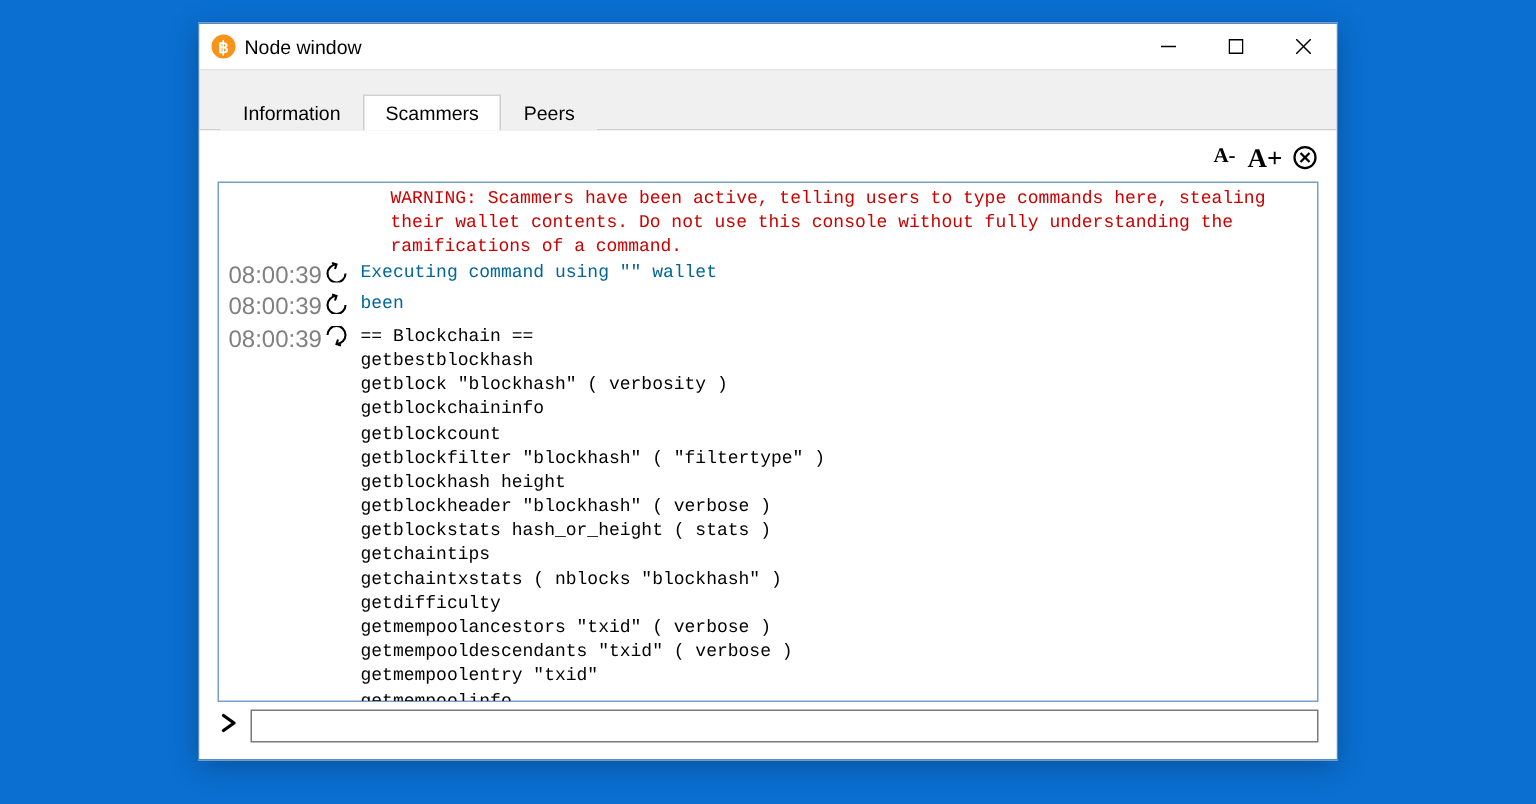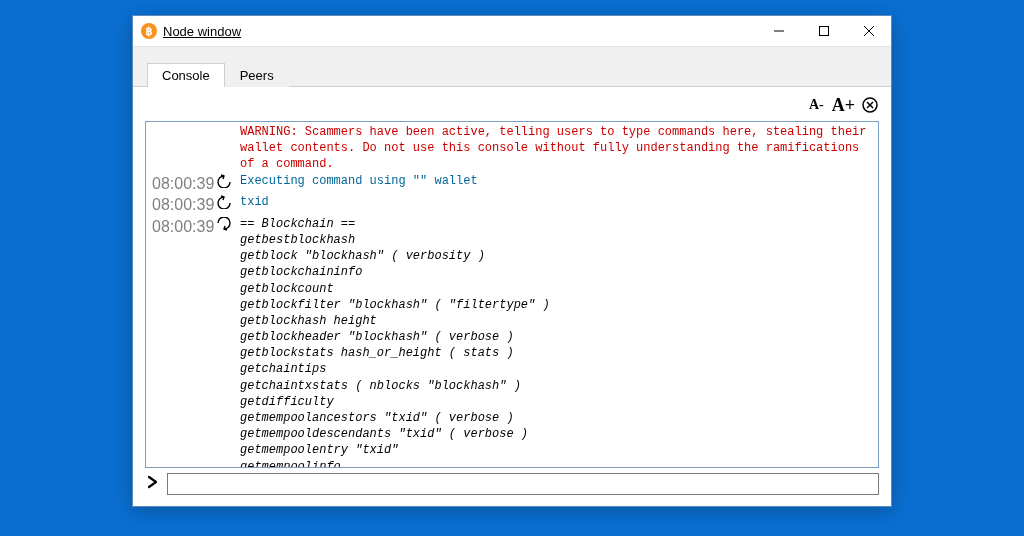--- a/index.html
+++ b/index.html
@@ -33,21 +33,21 @@
     background: #fff;
   }
   .titlebar .appicon {
     width: 16px; height: 16px;
     border-radius: 50%;
     background: #f7931a;
     display: flex; align-items: center; justify-content: center;
     color: #fff; font-weight: bold; font-size: 11px;
     margin-right: 6px;
   }
-  .titlebar .title { color: #000; text-decoration: underline; }
+  .titlebar .title { color: #000; }
   .winbtns { margin-left: auto; display: flex; height: 100%; }
   .winbtn {
     width: 45px; height: 100%;
     display: flex; align-items: center; justify-content: center;
     color: #000;
   }
   .toolbar-gap { height: 16px; background:#f0f0f0; border-top:1px solid #e5e5e5;}
   .tabs {
     display: flex;
     padding-left: 14px;
@@ -102,23 +102,23 @@
     position: relative;
     scrollbar-width: auto;
   }
   .console-output::-webkit-scrollbar { width:16px; }
   .console-output::-webkit-scrollbar-track { background:#f0f0f0; }
   .console-output::-webkit-scrollbar-thumb { background:#c1c1c1; }
   .row { display:flex; align-items:flex-start; }
   .ts { width:60px; color:#808080; font-family:"Segoe UI",sans-serif; font-size:16px; padding-left:4px; flex:none;}
   .dir { width:32px; flex:none; display:flex; justify-content:center; padding-top:1px;}
   .msg { flex:1; white-space:pre-wrap; padding-right:6px;}
-  .msg.warn { color:#cc0000; }
+  .msg.warn { color:#cc0000;margin-left:20px; }
   .msg.cmd  { color:#006699; }
-  .msg.body { color:#000;font-style:italic; }
+  .msg.body { color:#000; }
   .inputrow {
     display:flex; align-items:center; gap:6px;
     height:24px;
   }
   .prompt-icon { font-size:16px; font-weight:bold; padding:0 2px;}
   .cmdinput {
     flex:1; height:22px;
     border:1px solid #7a7a7a;
     padding:2px 4px;
     font-family:"Consolas",monospace;
@@ -150,21 +150,22 @@
             <line x1="0" y1="0" x2="10" y2="10" stroke="#000" stroke-width="1"></line>
             <line x1="10" y1="0" x2="0" y2="10" stroke="#000" stroke-width="1"></line>
           </svg>
       </div>
     </div>
   </div>
 
   <div class="toolbar-gap"></div>
 
   <div class="tabs">
-    <div class="tab active"><span>Console</span></div>
+    <div class="tab"><span>Information</span></div>
+    <div class="tab active"><span>Scammers</span></div>
     <div class="tab"><span>Peers</span></div>
   </div>
 
   <div class="tabcontent">
 
     <div class="console-tools">
       <span class="fontbtn small">A-</span>
       <span class="fontbtn big">A+</span>
       <span class="clearbtn">
         <svg width="18" height="18">
@@ -195,21 +196,21 @@
       </div>
 
       <div class="row">
         <div class="ts">08:00:39</div>
         <div class="dir">
           <svg width="16" height="14">
               <path d="M8 2 A6 6 0 1 0 14 8" fill="none" stroke="#000" stroke-width="1.4"></path>
               <path d="M5 1 L8 2 L7 5" fill="none" stroke="#000" stroke-width="1.4"></path>
             </svg>
         </div>
-        <div class="msg cmd">txid</div>
+        <div class="msg cmd">been</div>
       </div>
 
       <div class="row">
         <div class="ts">08:00:39</div>
         <div class="dir">
           <svg width="16" height="14">
               <path d="M8 12 A6 6 0 1 0 2 6" fill="none" stroke="#000" stroke-width="1.4"></path>
               <path d="M11 13 L8 12 L9 9" fill="none" stroke="#000" stroke-width="1.4"></path>
             </svg>
         </div>

